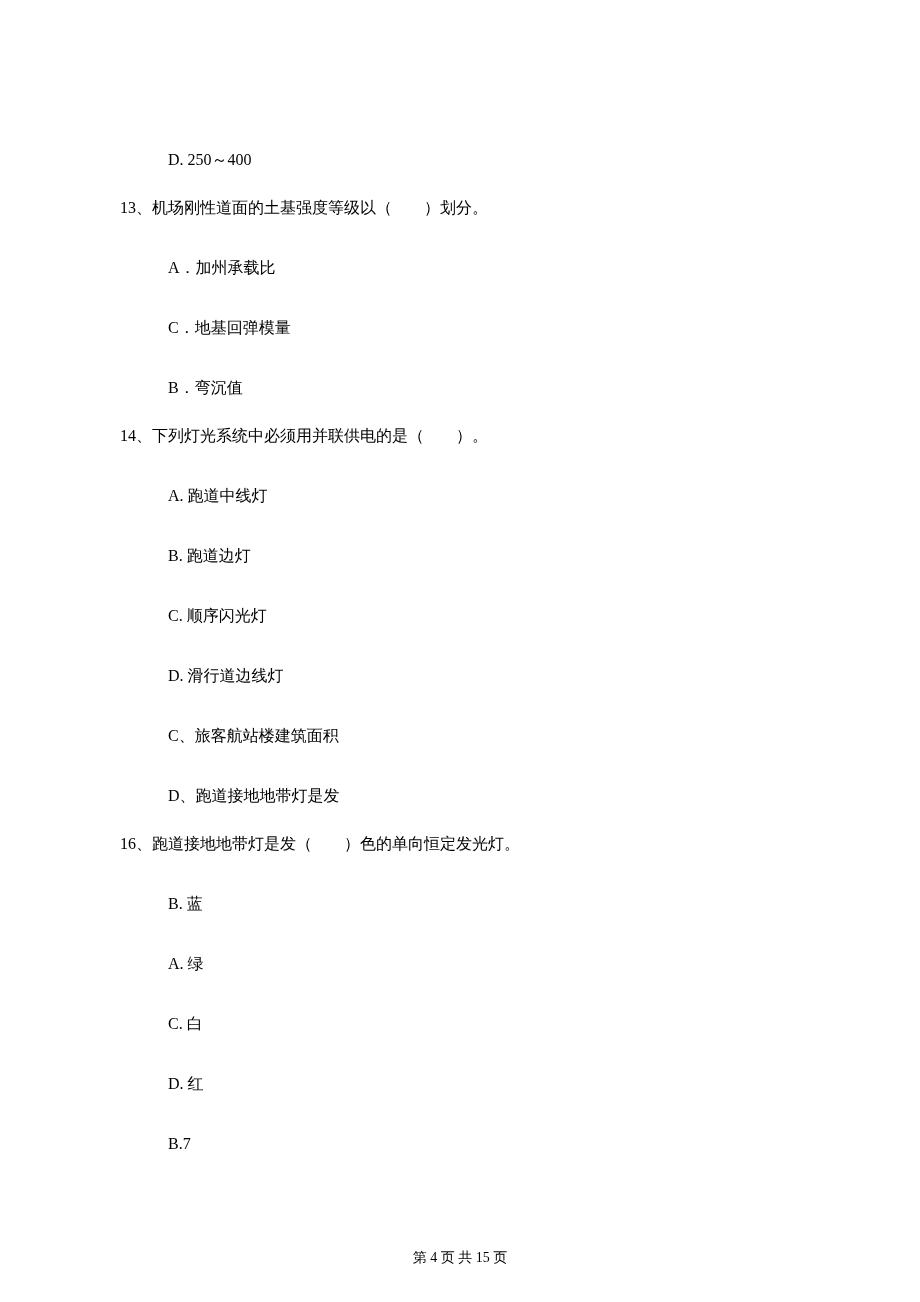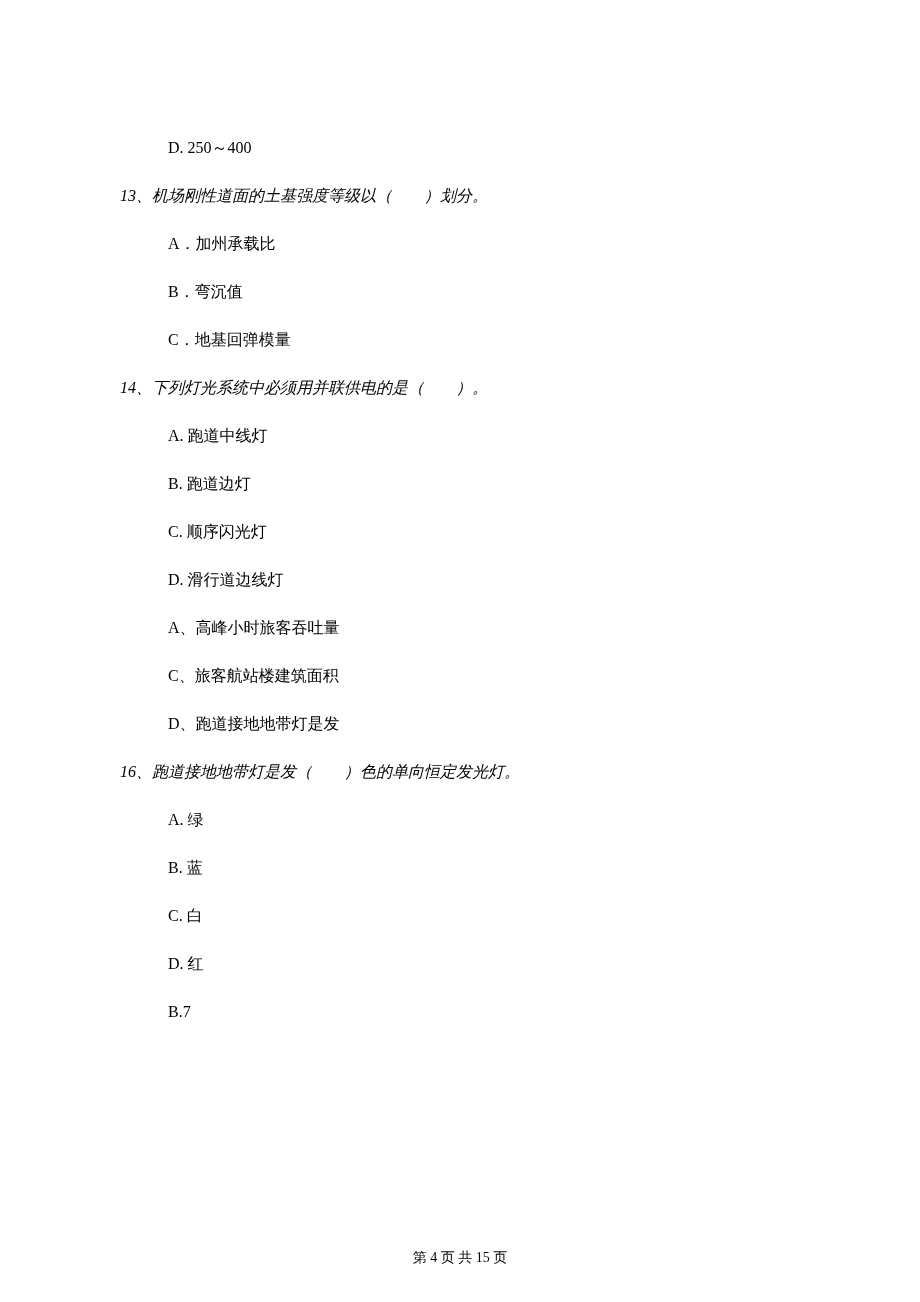--- a/index.html
+++ b/index.html
@@ -13,61 +13,59 @@
     width: 920px;
   }
   .page {
     padding: 112px 120px 30px 120px;
     box-sizing: border-box;
     min-height: 1302px;
     position: relative;
   }
   .option {
     padding-left: 48px;
-    margin-top: 24px;
+    margin-top: 36px;
     margin-bottom: 24px;
   }
   .question {
     margin-top: 24px;
     margin-bottom: 24px;
-    font-style: italic;
   }
   .footer {
     position: absolute;
     bottom: 34px;
     left: 0;
     width: 100%;
     text-align: center;
     font-size: 14px;
   }
 </style>
 </head>
 <body>
 
 <div class="page">
 
   <div class="option">D. 250～400</div>
 
   <div class="question">13、机场刚性道面的土基强度等级以（　　）划分。</div>
   <div class="option">A．加州承载比</div>
+  <div class="option">C．地基回弹模量</div>
   <div class="option">B．弯沉值</div>
-  <div class="option">C．地基回弹模量</div>
 
   <div class="question">14、下列灯光系统中必须用并联供电的是（　　）。</div>
   <div class="option">A. 跑道中线灯</div>
   <div class="option">B. 跑道边灯</div>
   <div class="option">C. 顺序闪光灯</div>
   <div class="option">D. 滑行道边线灯</div>
 
-  <div class="option">A、高峰小时旅客吞吐量</div>
   <div class="option">C、旅客航站楼建筑面积</div>
   <div class="option">D、跑道接地地带灯是发</div>
 
   <div class="question">16、跑道接地地带灯是发（　　）色的单向恒定发光灯。</div>
+  <div class="option">B. 蓝</div>
   <div class="option">A. 绿</div>
-  <div class="option">B. 蓝</div>
   <div class="option">C. 白</div>
   <div class="option">D. 红</div>
 
   <div class="option">B.7</div>
 
   <div class="footer">第 4 页 共 15 页</div>
 </div>
 
 </body></html>

